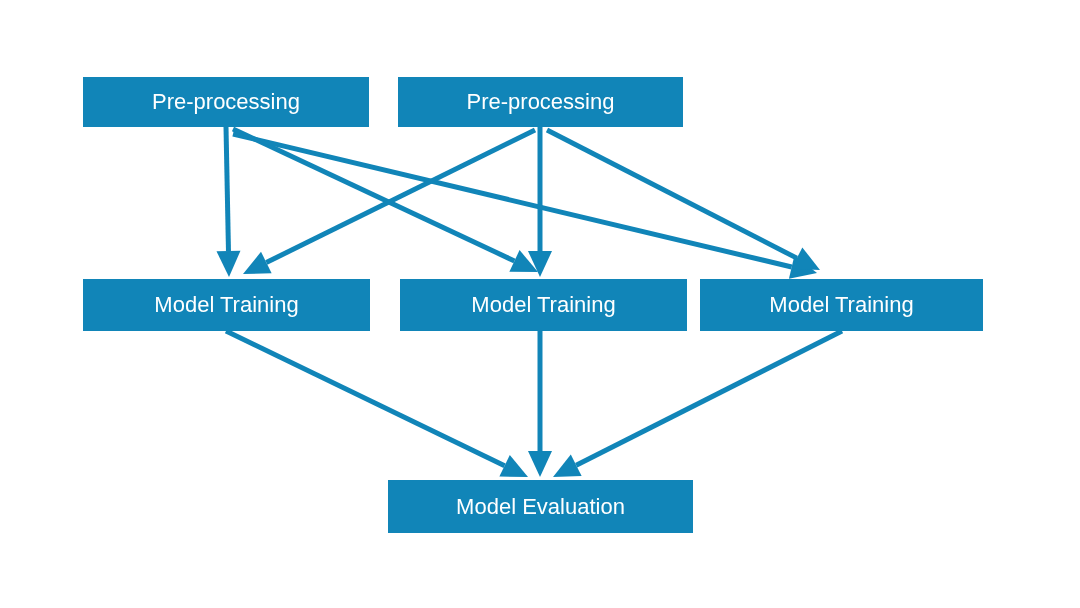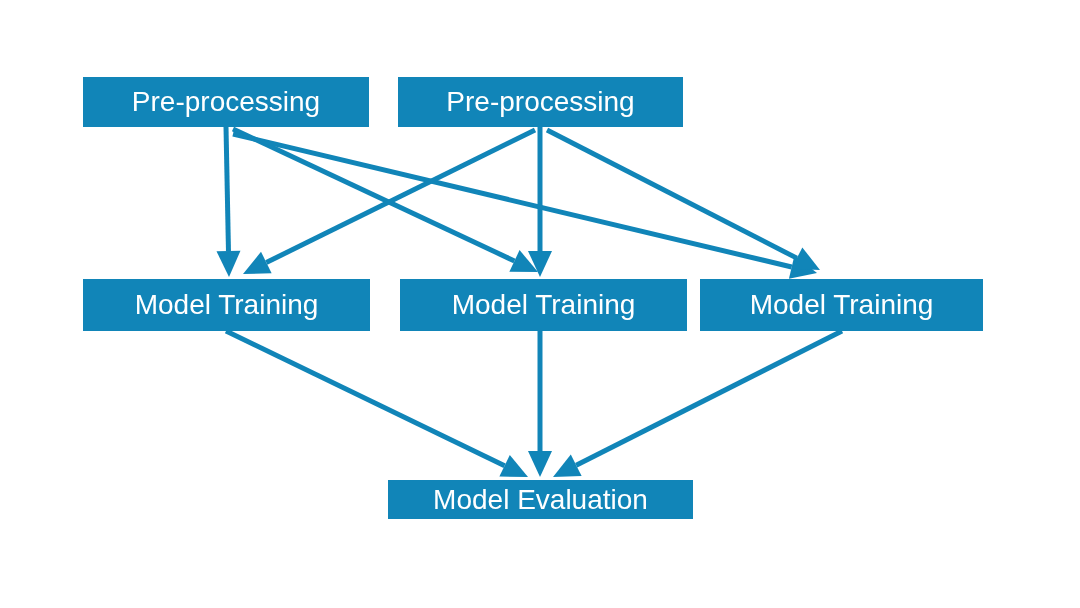--- a/index.html
+++ b/index.html
@@ -22,21 +22,21 @@
     width: 1080px;
     height: 608px;
   }
   .node {
     position: absolute;
     display: flex;
     align-items: center;
     justify-content: center;
     color: #ffffff;
     font-family: "Liberation Sans", sans-serif;
-    font-size: 28px;
+    font-size: 22px;
     font-weight: 400;
     letter-spacing: 0px;
     line-height: 1;
     white-space: nowrap;
     box-sizing: border-box;
     z-index: 2;
   }
   .node-label {
     pointer-events: none;
   }
@@ -94,18 +94,18 @@
       </div>
       <div class="node" style="left: 83px; top: 279px; width: 287px; height: 52px; background: rgb(17, 133, 184); color: rgb(255, 255, 255);">
         <span class="node-label">Model Training</span>
       </div>
       <div class="node" style="left: 400px; top: 279px; width: 287px; height: 52px; background: rgb(17, 133, 184); color: rgb(255, 255, 255);">
         <span class="node-label">Model Training</span>
       </div>
       <div class="node" style="left: 700px; top: 279px; width: 283px; height: 52px; background: rgb(17, 133, 184); color: rgb(255, 255, 255);">
         <span class="node-label">Model Training</span>
       </div>
-      <div class="node" style="left: 388px; top: 480px; width: 305px; height: 39px; background: rgb(17, 133, 184); color: rgb(255, 255, 255);">
+      <div class="node" style="left: 388px; top: 480px; width: 305px; height: 53px; background: rgb(17, 133, 184); color: rgb(255, 255, 255);">
         <span class="node-label">Model Evaluation</span>
       </div>
     </div>
 
 </div>
 
 </body></html>

